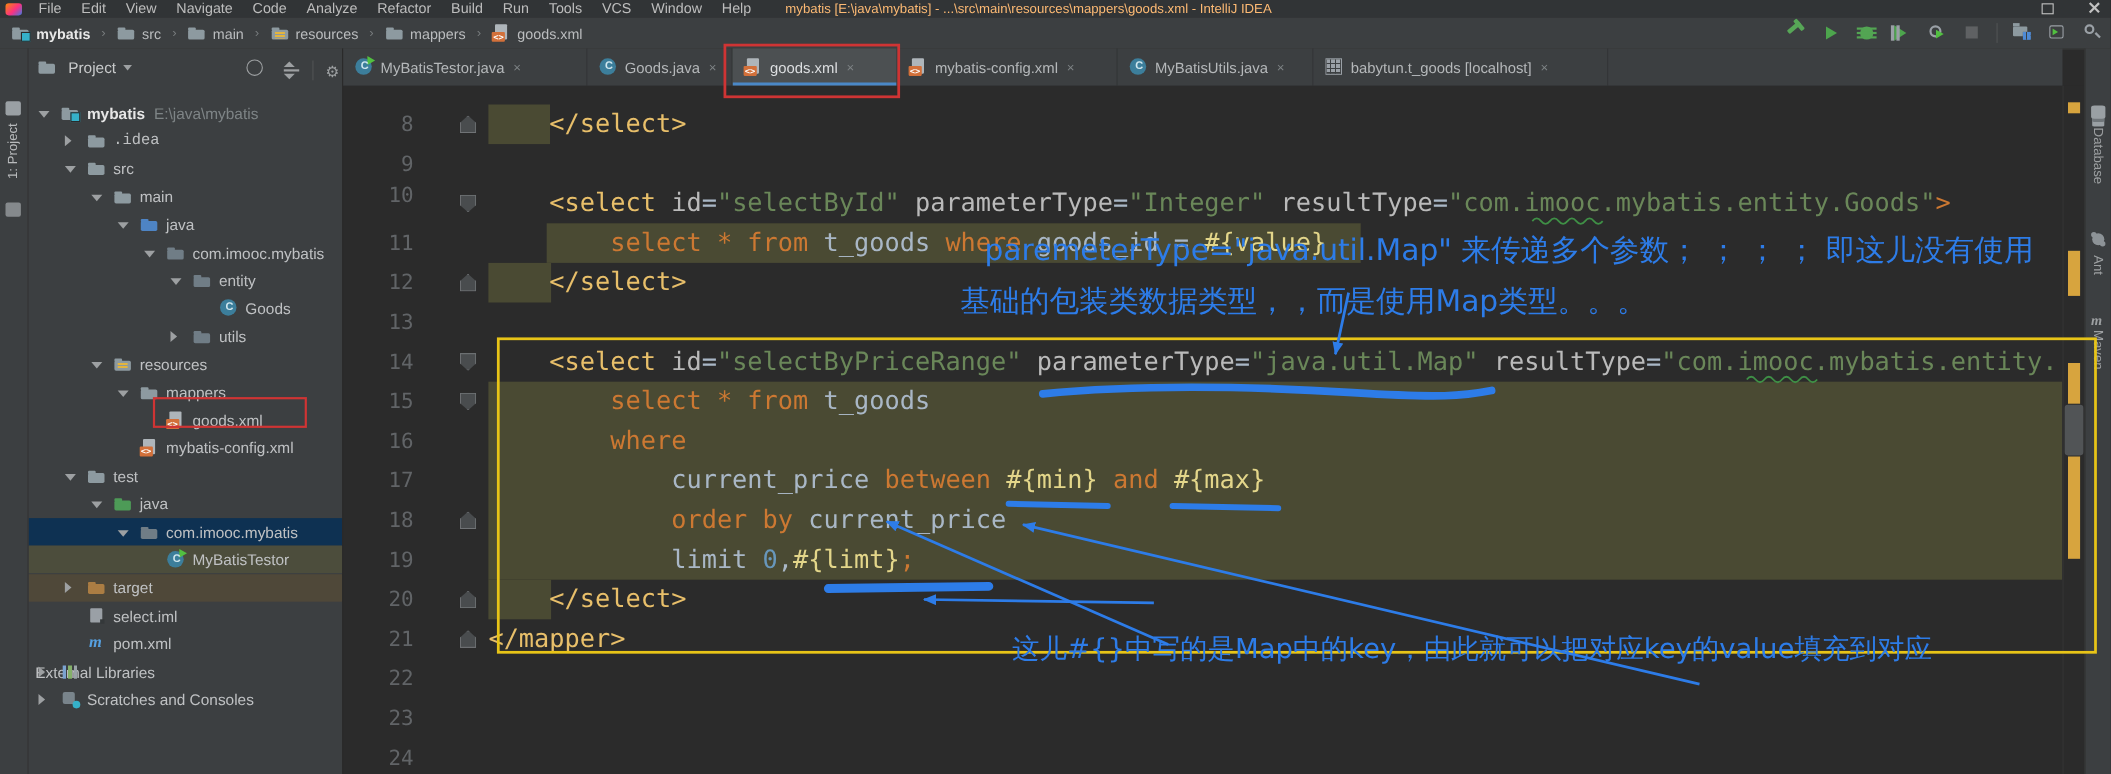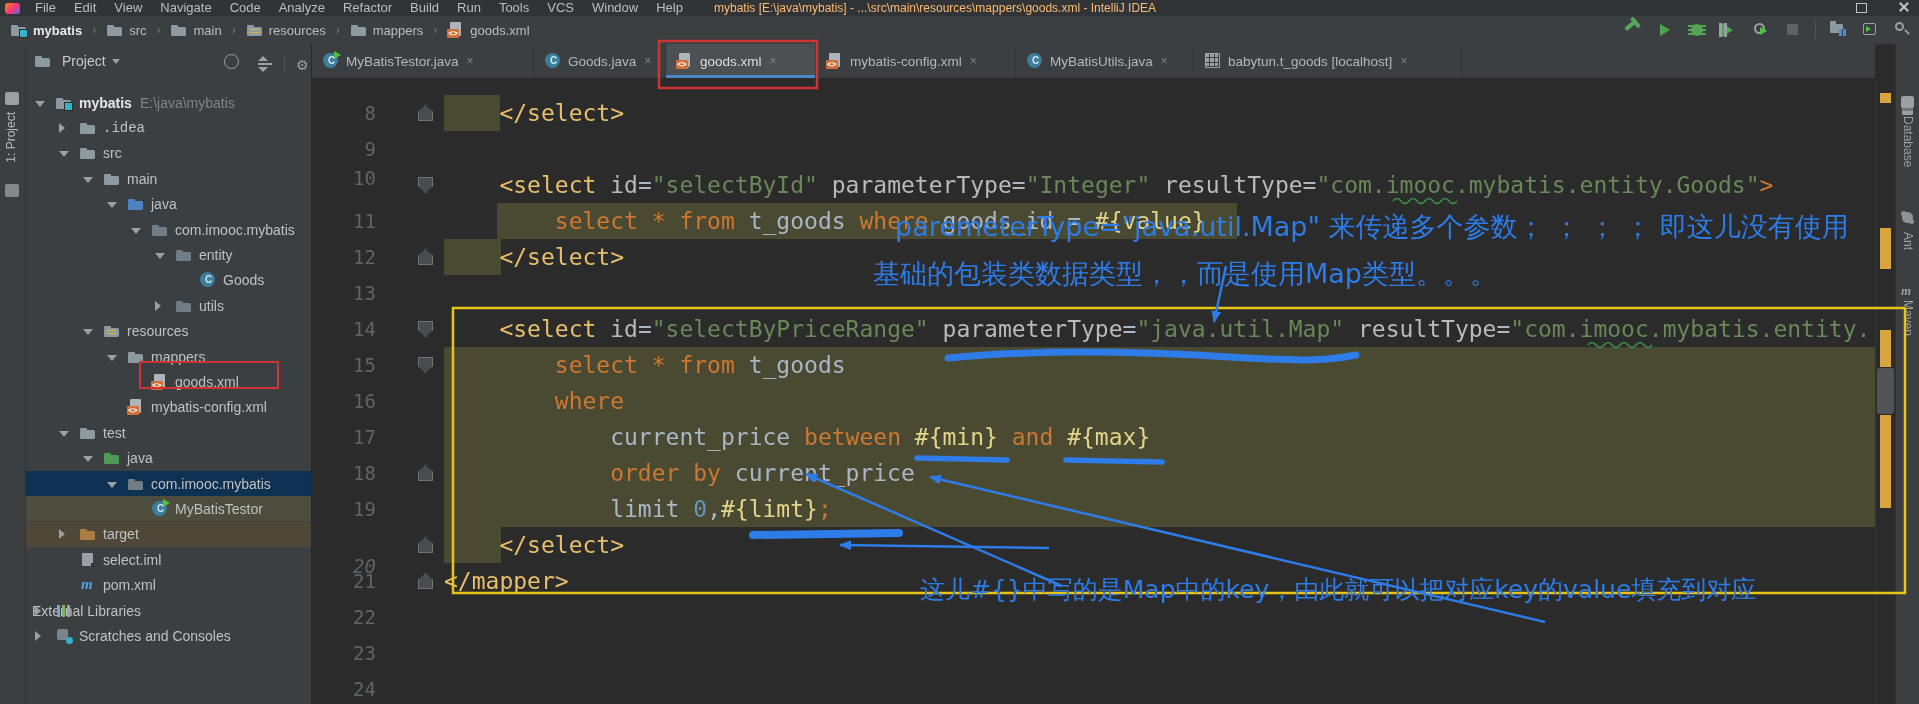--- a/index.html
+++ b/index.html
@@ -415,21 +415,21 @@
       <div class="code-line" style="top: 269px; left: 132px;">        <span class="kw">select * from </span><span class="id">t_goods</span></div>
       <div class="ln" style="top: 305px;">16</div>
       <div class="code-line" style="top: 305px; left: 132px;">        <span class="kw">where</span></div>
       <div class="ln" style="top: 341px;">17</div>
       <div class="code-line" style="top: 341px; left: 132px;">            <span class="id">current_price </span><span class="kw">between </span><span class="param">#{min}</span><span class="kw"> and </span><span class="param">#{max}</span></div>
       <div class="ln" style="top: 377px;">18</div>
       <div class="fold up" style="top: 387px;"></div>
       <div class="code-line" style="top: 377px; left: 132px;">            <span class="kw">order by </span><span class="id">current_price</span></div>
       <div class="ln" style="top: 413px;">19</div>
       <div class="code-line" style="top: 413px; left: 132px;">            <span class="id">limit </span><span class="num">0</span><span class="id">,</span><span class="param">#{limt}</span><span class="kw">;</span></div>
-      <div class="ln" style="top: 470px; font-style: italic;">20</div>
+      <div class="ln" style="top: 449px;">20</div>
       <div class="fold up" style="top: 459px;"></div>
       <div class="code-line" style="top: 449px; left: 132px;">    <span class="tag">&lt;/select&gt;</span></div>
       <div class="ln" style="top: 485px;">21</div>
       <div class="fold up" style="top: 495px;"></div>
       <div class="code-line" style="top: 485px; left: 132px;"><span class="tag">&lt;/mapper&gt;</span></div>
       <div class="ln" style="top: 521px;">22</div>
       <div class="code-line" style="top: 521px; left: 132px;"></div>
       <div class="ln" style="top: 557px;">23</div>
       <div class="code-line" style="top: 557px; left: 132px;"></div>
       <div class="ln" style="top: 593px;">24</div>

